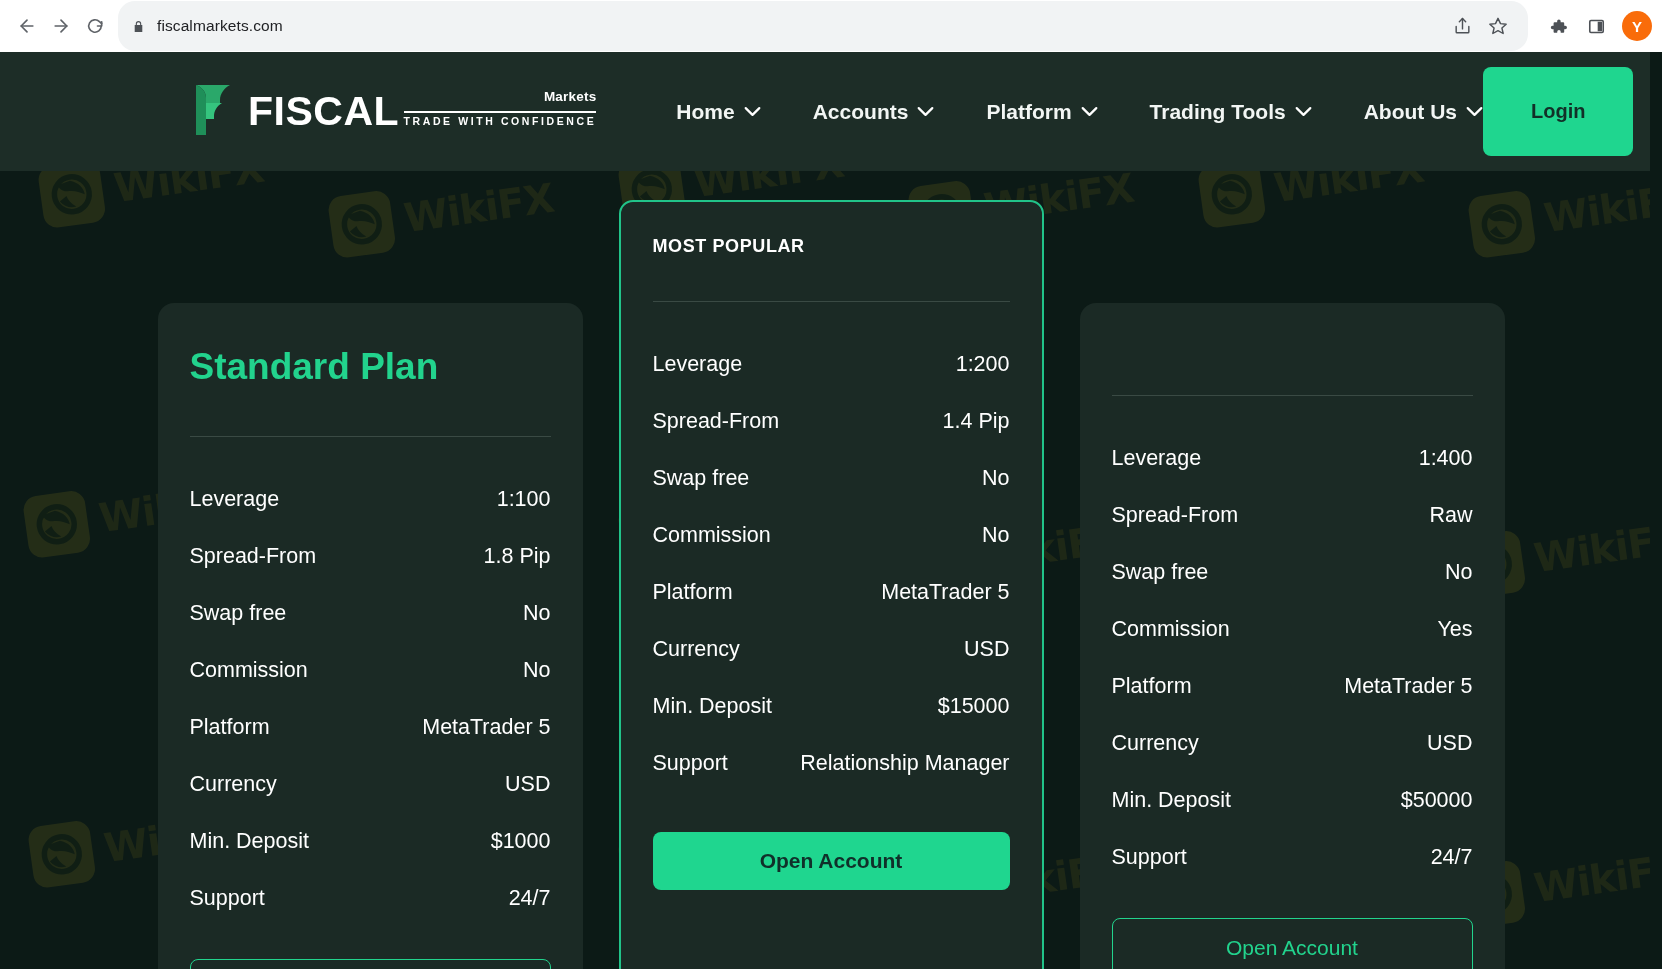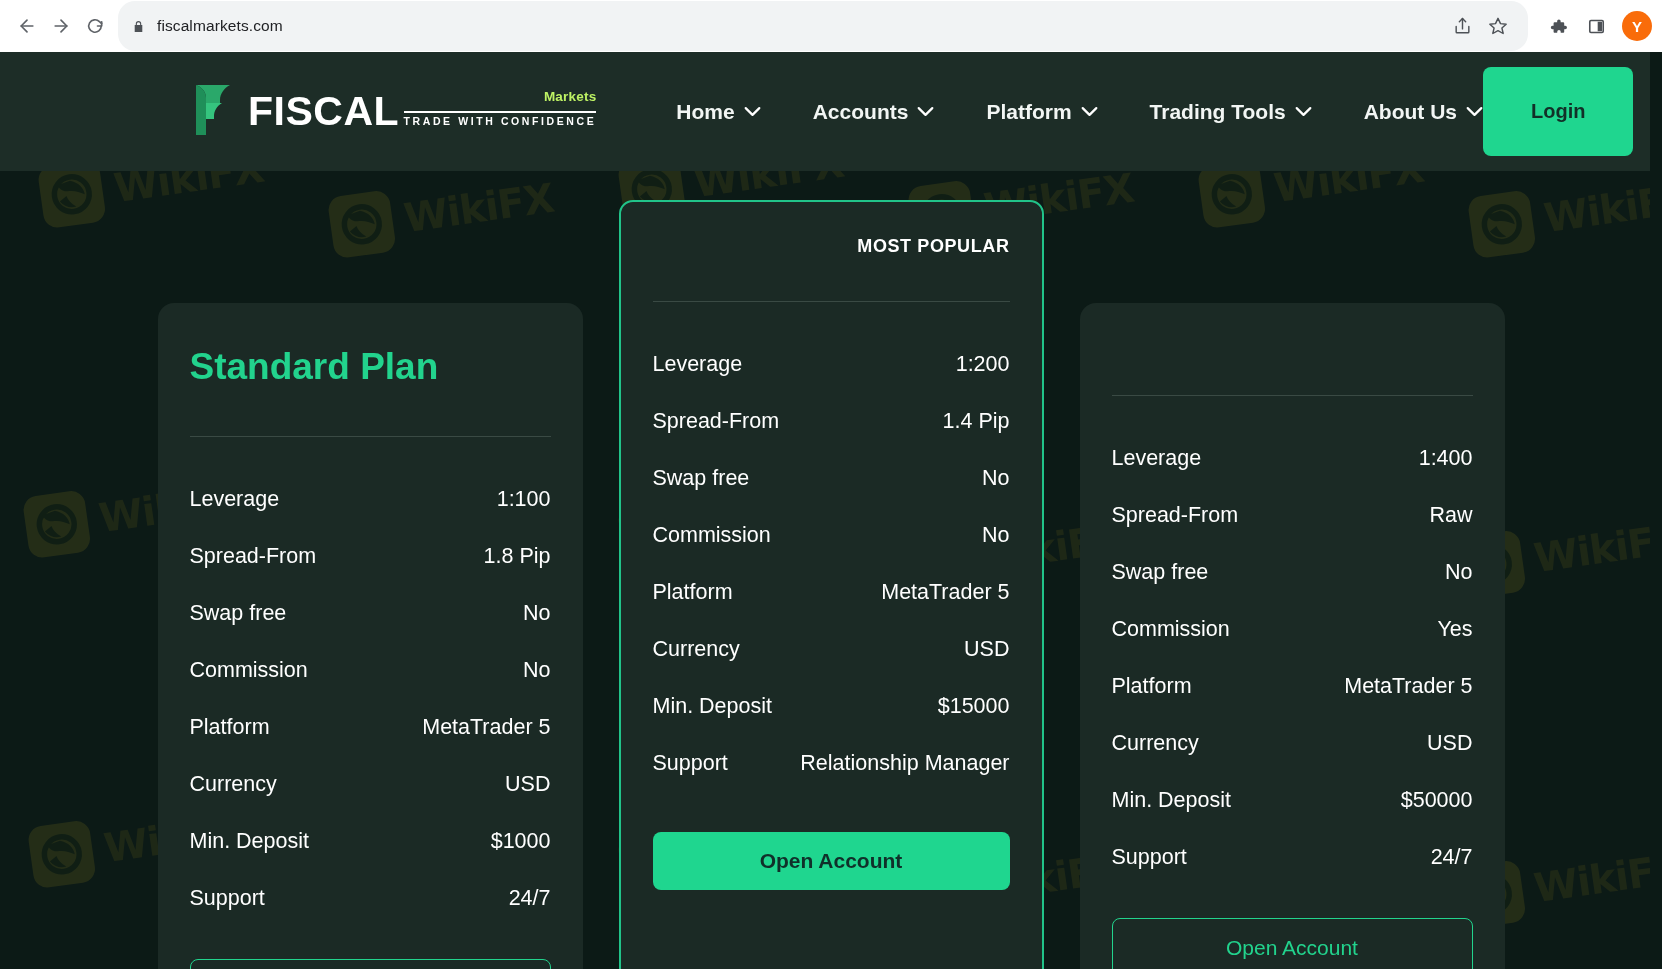--- a/index.html
+++ b/index.html
@@ -116,21 +116,21 @@
     padding: 0 48px 0 186px;
   }
   .logo { display: flex; align-items: center; flex: 0 0 auto; }
   .logo-mark { margin-right: 10px; }
   .logo-text { position: relative; }
   .logo-markets {
     position: absolute;
     top: -2px; right: 0;
     font-size: 13.5px;
     font-weight: 700;
-    color: #bef264;
+    color: #ffffff;
     letter-spacing: .2px;
   }
   .logo-word {
     font-size: 41px;
     font-weight: 800;
     color: #ffffff;
     letter-spacing: .5px;
     line-height: 1;
     margin-top: 11px;
     font-family: "Liberation Sans", sans-serif;
@@ -201,21 +201,20 @@
     padding: 34px 32px 0 32px;
     margin-top: -103px;
     min-height: 790px;
   }
   .badge-popular {
     font-size: 18px;
     font-weight: 700;
     color: #ffffff;
     letter-spacing: .6px;
     margin-bottom: 22px;
-    text-align: right;
   }
   .card-title {
     font-size: 37px;
     font-weight: 700;
     color: #22d38d;
     line-height: 1.1;
   }
   .card-divider {
     border: 0;
     border-top: 1px solid #3a4a44;

